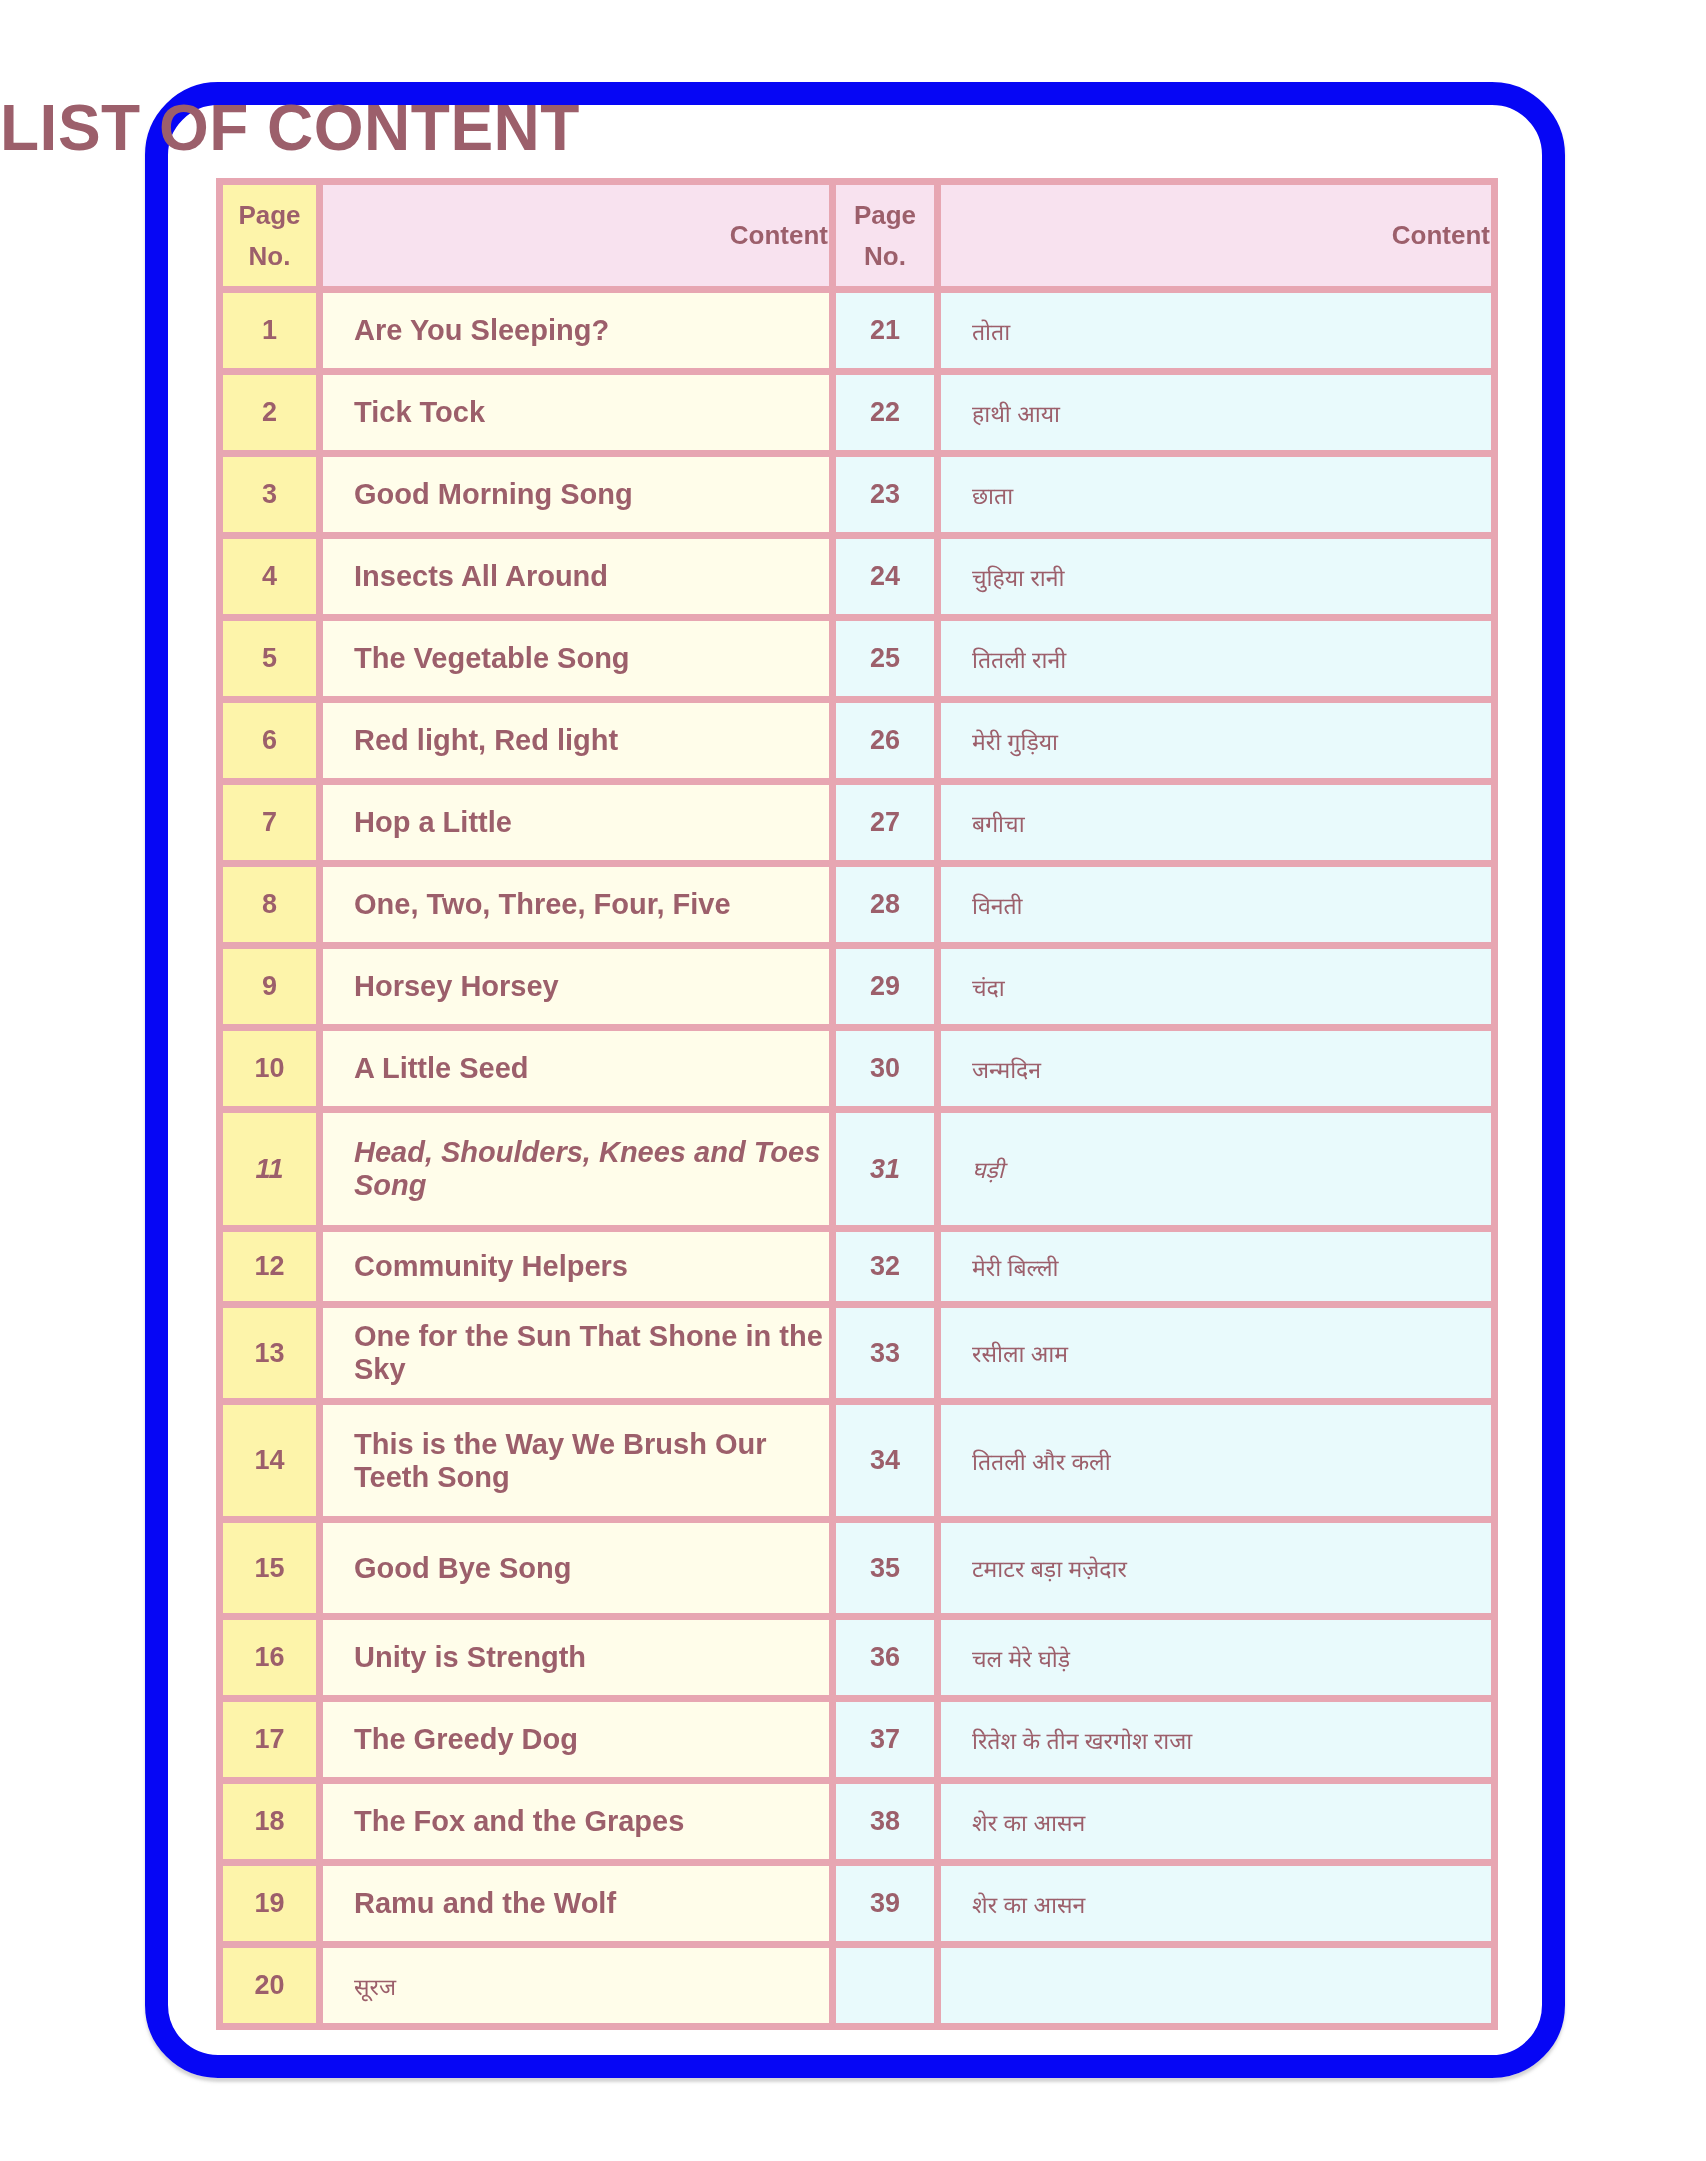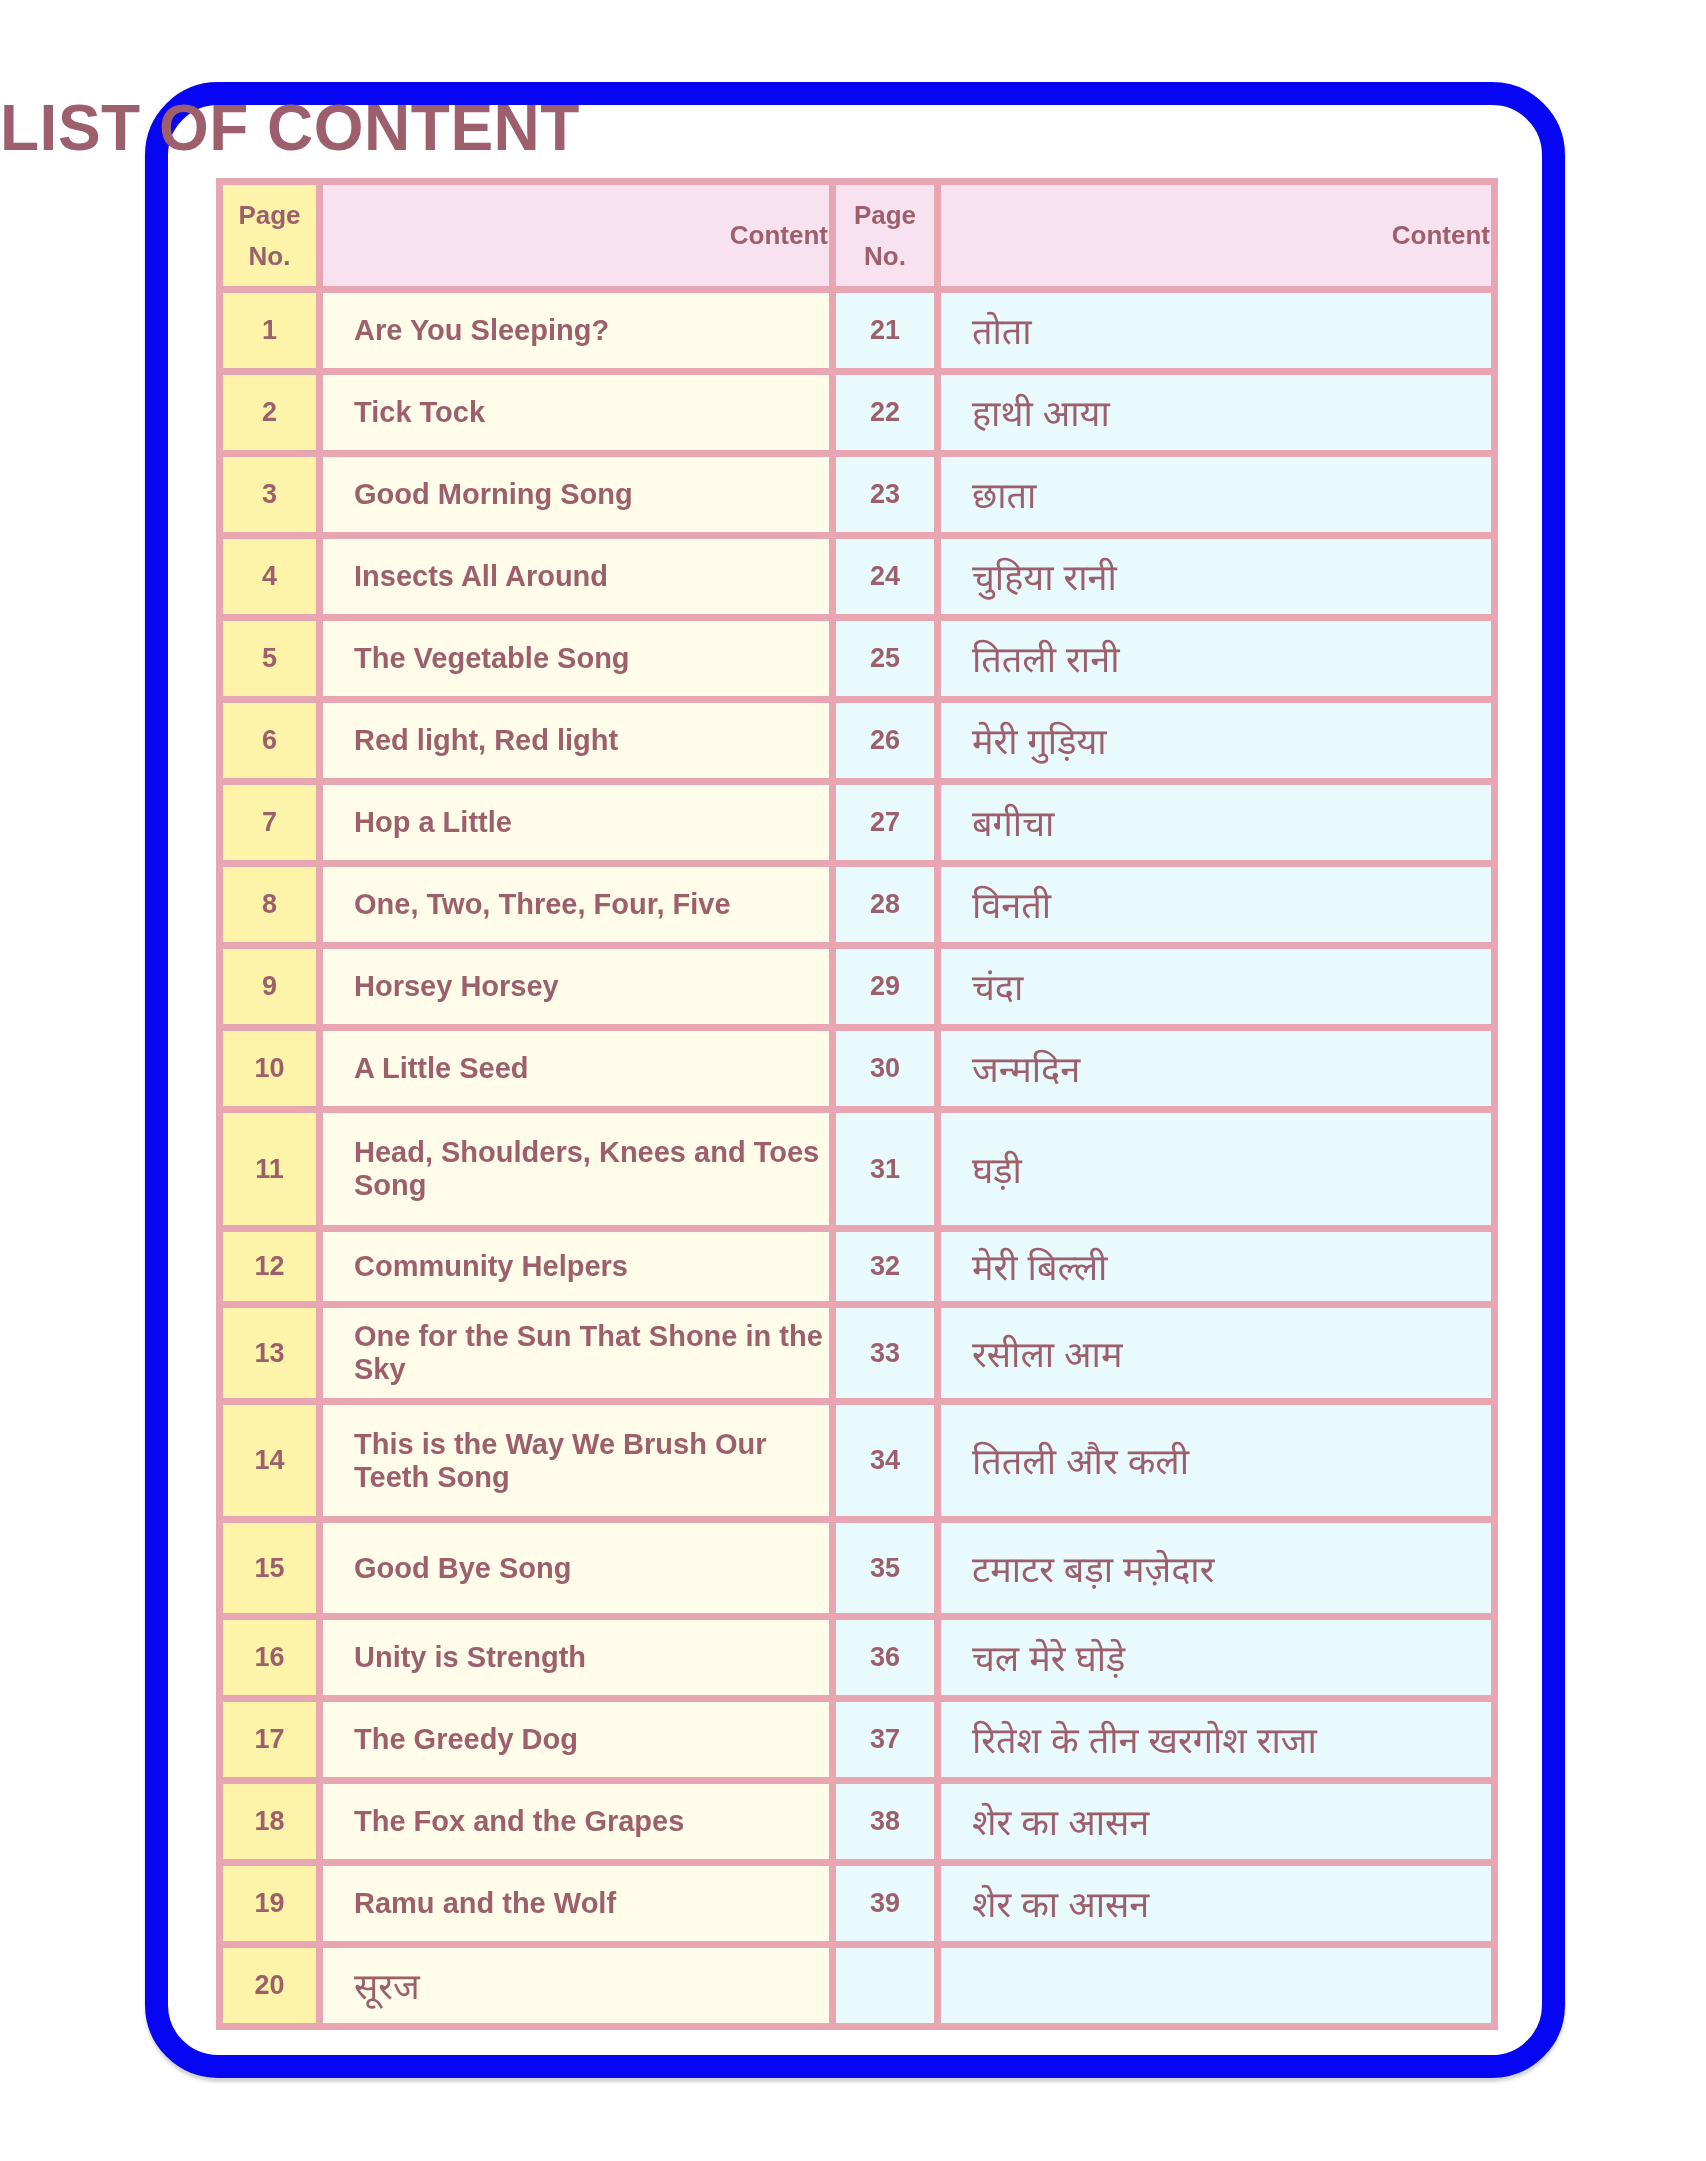--- a/index.html
+++ b/index.html
@@ -61,21 +61,21 @@
     background:var(--header_pink);
     color:var(--text_mauve);
     font-weight:bold;
     font-size:26px;
     height:108px;
   }
   thead th.yellow{background:var(--page_yellow);}
   th.th-pageno{text-align:center;line-height:1.55;padding:0 15px;}
   th.th-content{text-align:right;padding-left:31px;}
   tbody tr{height:82px;}
-  tbody tr:nth-child(11){height:119px;}
+  tbody tr:nth-child(11){height:119px;font-style:italic;}
   tbody tr:nth-child(12){height:76px;}
   tbody tr:nth-child(13){height:97px;}
   tbody tr:nth-child(14){height:118px;}
   tbody tr:nth-child(15){height:97px;}
   td.num{
     background:var(--page_yellow);
     color:var(--text_mauve);
     font-weight:bold;
     font-size:27px;
     text-align:center;
@@ -85,21 +85,21 @@
     background:var(--content_cream);
     color:var(--text_mauve);
     font-weight:bold;
     font-size:29px;
     text-align:left;
     padding-left:31px;
   }
   td.content.side-r{background:var(--cell_cyan);}
   td.hi{
     font-weight:normal;
-    font-size:36px;
+    font-size:23px;
   }
 </style>
 </head>
 <body>
 
 <div class="page">
   <div class="frame"></div>
   <h1 class="title">LIST OF CONTENT</h1>
 
   <table class="toc">

